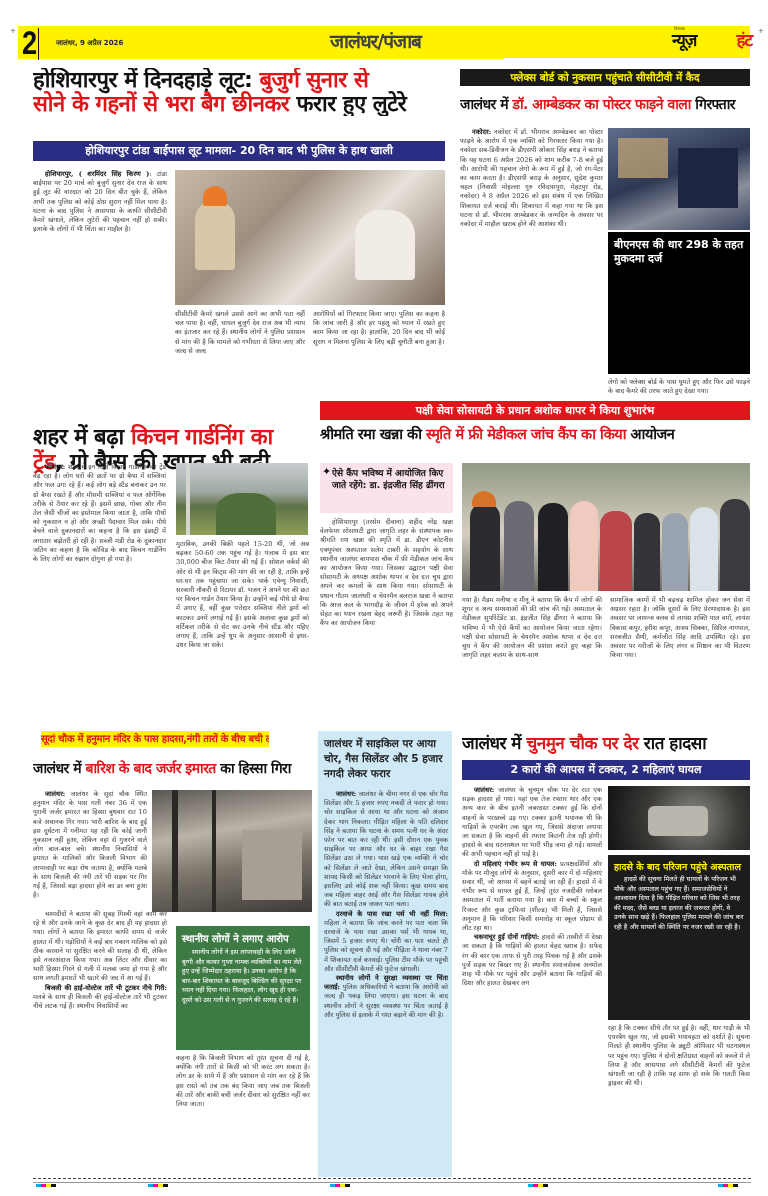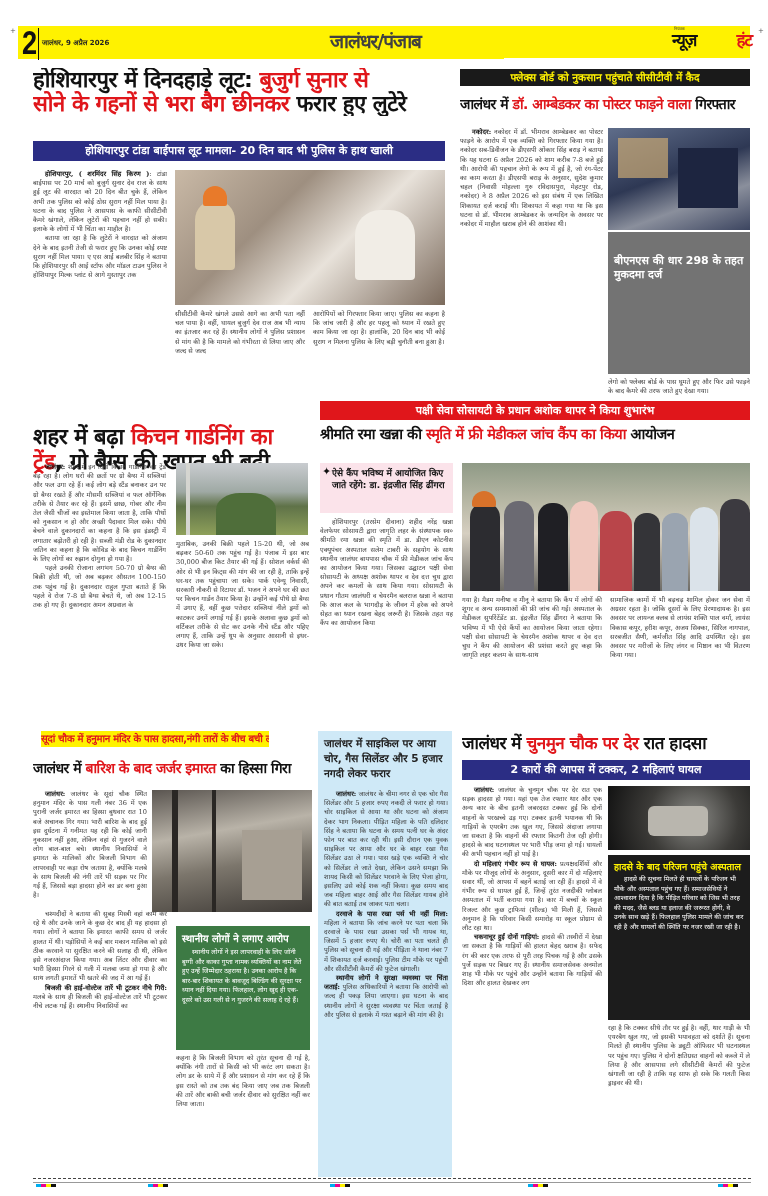--- a/index.html
+++ b/index.html
@@ -42,70 +42,68 @@
 
 <div class="abs" style="left:18px;top:26px;width:486px;height:32px;background:#fff200;"></div>
 
 <div class="abs" style="left:18px;top:26px;width:486px;height:32px;background:#fff200;"></div>
 
 <div class="abs" style="left:18px;top:26px;width:486px;height:32px;background:#fff200;"></div>
 
 <div class="abs" style="left:18px;top:26px;width:732px;height:32px;background:#fff200;"></div>
 <div class="abs" style="left:22px;top:24px;font:bold 34px/36px 'Liberation Sans',sans-serif;color:#111;letter-spacing:-2px;transform:scaleX(0.8);transform-origin:left;">2</div>
 <div class="abs" style="left:38px;top:28px;width:1px;height:32px;background:#111;"></div>
-<div class="abs" style="left:42px;top:38px;font:bold 7px 'DejaVu Sans',sans-serif;color:#222;">जालंधर, 9 अप्रैल 2026</div>
+<div class="abs" style="left:32px;top:38px;font:bold 7px 'DejaVu Sans',sans-serif;color:#222;padding-left:24px;">जालंधर, 9 अप्रैल 2026</div>
 <div class="abs" style="left:330px;top:28px;font:bold 19px 'DejaVu Sans',sans-serif;color:#404040;letter-spacing:-1px;">जालंधर/पंजाब</div>
 <div class="abs" style="left:672px;top:28px;white-space:nowrap;">
   <span style="position:absolute;left:2px;top:-2px;font-size:4px;color:#333;">नियंत्रक</span>
   <span style="font:bold 17px 'DejaVu Sans',sans-serif;color:#111;letter-spacing:-1px;">न्यूज़</span>
   <span style="font:bold 17px 'DejaVu Sans',sans-serif;color:#e0161b;letter-spacing:-1px;padding-left:35px;">हंट</span>
 </div>
 <span class="crop" style="left:758px;top:27px;">+</span>
 
 <div class="abs hl" style="left:33px;top:68px;width:420px;font-size:22px;line-height:24px;">
   <span>होशियारपुर में दिनदहाड़े लूट: </span><span class="red">बुजुर्ग सुनार से</span><br>
   <span class="red">सोने के गहनों से भरा बैग छीनकर</span><span> फरार हुए लुटेरे</span>
 </div>
 <div class="abs strip" style="left:33px;top:141px;width:412px;height:20px;background:#2b2d84;color:#fff;font-size:11px;line-height:20px;">होशियारपुर टांडा बाईपास लूट मामला- 20 दिन बाद भी पुलिस के हाथ खाली</div>
 
 <div class="abs txt" style="left:33px;top:170px;width:134px;height:230px;">
   <p><b>होशियारपुर, ( शरमिंदर सिंह किरण )</b><span>: टांडा बाईपास पर 20 मार्च को बुजुर्ग सुनार देव राज के साथ हुई लूट की वारदात को 20 दिन बीत चुके हैं, लेकिन अभी तक पुलिस को कोई ठोस सुराग नहीं मिल पाया है। घटना के बाद पुलिस ने आसपास के काफी सीसीटीवी कैमरे खंगाले, लेकिन लुटेरों की पहचान नहीं हो सकी। इलाके के लोगों में भी चिंता का माहौल है।</span></p>
-  <p>बताया जा रहा है कि लुटेरों ने वारदात को अंजाम देने के बाद इतनी तेजी से फरार हुए कि उनका कोई स्पष्ट सुराग नहीं मिल पाया। ए एस आई बलबीर सिंह ने बताया कि होशियारपुर सी आई स्टॉफ और मॉडल टाउन पुलिस ने होशियापुर मिल्क प्लांट से आगे मुस्तापुर तक</p>
 </div>
 <div class="abs photo" style="left:175px;top:170px;width:270px;height:135px;background:linear-gradient(135deg,#c9b9a6 0%,#9e8f80 35%,#e8e2da 60%,#7b6a5c 100%);">
   <div style="position:absolute;left:20px;top:30px;width:40px;height:70px;background:#d8c8a8;border-radius:20px 20px 4px 4px;"></div>
   <div style="position:absolute;left:28px;top:16px;width:24px;height:20px;background:#e87a2a;border-radius:12px 12px 2px 2px;"></div>
   <div style="position:absolute;left:180px;top:40px;width:60px;height:70px;background:#f1ede6;border-radius:25px 25px 4px 4px;"></div>
 </div>
 <div class="abs txt" style="left:175px;top:310px;width:130px;height:90px;">सीसीटीवी कैमरे खंगले उससे आगे का अभी पता नहीं चल पाया है। वहीं, घायल बुजुर्ग देव राज अब भी न्याय का इंतजार कर रहे हैं। स्थानीय लोगों ने पुलिस प्रशासन से मांग की है कि मामले को गंभीरता से लिया जाए और जल्द से जल्द</div>
 <div class="abs txt" style="left:313px;top:310px;width:132px;height:90px;">आरोपियों को गिरफ्तार किया जाए। पुलिस का कहना है कि जांच जारी है और हर पहलू को ध्यान में रखते हुए काम किया जा रहा है। हालांकि, 20 दिन बाद भी कोई सुराग न मिलना पुलिस के लिए बड़ी चुनौती बना हुआ है।</div>
 
 <div class="abs strip" style="left:460px;top:69px;width:290px;height:17px;background:#1a1a1a;color:#fff200;font-size:10.5px;line-height:17px;">फ्लेक्स बोर्ड को नुकसान पहुंचाते सीसीटीवी में कैद</div>
 <div class="abs hl" style="left:460px;top:95px;width:300px;font-size:14px;line-height:18px;">
   <span>जालंधर में </span><span class="red">डॉ. आम्बेडकर का पोस्टर फाड़ने वाला</span><span> गिरफ्तार</span>
 </div>
 <div class="abs txt" style="left:460px;top:128px;width:143px;height:278px;">
   <p><b>नकोदर:</b> <span>नकोदर में डॉ. भीमराव आम्बेडकर का पोस्टर फाड़ने के आरोप में एक व्यक्ति को गिरफ्तार किया गया है। नकोदर सब-डिवीजन के डीएसपी ओंकार सिंह बराड़ ने बताया कि यह घटना 6 अप्रैल 2026 को शाम करीब 7-8 बजे हुई थी। आरोपी की पहचान लेगो के रूप में हुई है, जो रंग-पेंटर का काम करता है। डीएसपी बराड़ के अनुसार, सुदेश कुमार चहल (निवासी मोहल्ला गुरु रविदासपुरा, मेहटपुर रोड, नकोदर) ने 8 अप्रैल 2026 को इस संबंध में एक लिखित शिकायत दर्ज कराई थी। शिकायत में कहा गया था कि इस घटना से डॉ. भीमराव आम्बेडकर के जन्मदिन के अवसर पर नकोदर में माहौल खराब होने की आशंका थी।</span></p>
 </div>
 <div class="abs photo" style="left:608px;top:128px;width:142px;height:102px;background:linear-gradient(160deg,#5f6d8a 0%,#2e3854 45%,#8a8f9c 70%,#3c4560 100%);">
   <div style="position:absolute;left:10px;top:10px;width:50px;height:40px;background:#c9a873;opacity:.7;"></div>
   <div style="position:absolute;left:70px;top:20px;width:60px;height:60px;background:#1d2540;"></div>
 </div>
-<div class="abs" style="left:608px;top:232px;width:142px;height:142px;background:#737373;padding:22px 6px;">
+<div class="abs" style="left:608px;top:232px;width:142px;height:142px;background:#000000;padding:6px 6px;">
   <div style="font:bold 11px/14px 'DejaVu Sans',sans-serif;color:#fff;">बीएनएस की धार 298 के तहत मुकदमा दर्ज</div>
 </div>
 <div class="abs txt" style="left:608px;top:378px;width:142px;height:30px;">लेगो को फ्लेक्स बोर्ड के पास घूमते हुए और फिर उसे फाड़ने के बाद कैमरे की तरफ जाते हुए देखा गया।</div>
 
 <div class="abs hl" style="left:33px;top:404px;width:310px;font-size:22px;line-height:25px;margin-top:20px;">
   <span>शहर में बढ़ा </span><span class="red">किचन गार्डनिंग का</span><br>
   <span class="red">ट्रेंड</span><span>, ग्रो बैग्स की खपत भी बढ़ी</span>
 </div>
 <div class="abs txt" style="left:33px;top:463px;width:133px;height:262px;">
   <p><b>जालंधर:</b><span> शहर में इन दिनों किचन गार्डनिंग का ट्रेंड बढ़ रहा है। लोग घरों की छतों पर ग्रो बैग्स में सब्जियां और फल उगा रहे हैं। कई लोग बड़े स्टैंड बनाकर उन पर ग्रो बैग्स रखते हैं और मौसमी सब्जियां व फल ऑर्गेनिक तरीके से तैयार कर रहे हैं। इसमें छाछ, गोबर और नीम तेल जैसी चीजों का इस्तेमाल किया जाता है, ताकि पौधों को नुकसान न हो और अच्छी पैदावार मिल सके। पौधे बेचने वाले दुकानदारों का कहना है कि इस इंडस्ट्री में लगातार बढ़ोतरी हो रही है। सब्जी मंडी रोड के दुकानदार जतिन का कहना है कि कोविड के बाद किचन गार्डनिंग के लिए लोगों का रुझान दोगुना हो गया है।</span></p>
-  <p>पहले उनकी रोजाना लगभग 50-70 ग्रो बैग्स की बिक्री होती थी, जो अब बढ़कर औसतन 100-150 तक पहुंच गई है। दुकानदार राहुल गुप्ता बताते हैं कि पहले वे रोज 7-8 ग्रो बैग्स बेचते थे, जो अब 12-15 तक हो गए हैं। दुकानदार अमन अग्रवाल के</p>
 </div>
 <div class="abs photo" style="left:176px;top:463px;width:132px;height:72px;background:linear-gradient(180deg,#c9ccd0 0%,#9fa9a4 40%,#5f7248 60%,#8ea05a 100%);">
   <div style="position:absolute;left:10px;top:0;width:4px;height:72px;background:#d5d5d0;"></div>
   <div style="position:absolute;left:40px;top:30px;width:60px;height:42px;background:#4f6e3a;border-radius:40% 40% 0 0;"></div>
 </div>
 <div class="abs txt" style="left:176px;top:540px;width:133px;height:185px;">मुताबिक, उनकी बिक्री पहले 15-20 थी, जो अब बढ़कर 50-60 तक पहुंच गई है। पंजाब में इस बार 30,000 बीज किट तैयार की गई हैं। सोशल वर्कर्स की ओर से भी इन किट्स की मांग की जा रही है, ताकि इन्हें घर-घर तक पहुंचाया जा सके। पार्क एवेन्यू निवासी, सरकारी नौकरी से रिटायर डॉ. भजन ने अपने घर की छत पर किचन गार्डन तैयार किया है। उन्होंने कई पौधे ग्रो बैग्स में उगाए हैं, वहीं कुछ पत्तेदार सब्जियां नीले ड्रमों को काटकर उनमें लगाई गई हैं। इसके अलावा कुछ ड्रमों को वर्टिकल तरीके से सेट कर उनके नीचे स्टैंड और पहिए लगाए हैं, ताकि उन्हें धूप के अनुसार आसानी से इधर-उधर किया जा सके।</div>
 
 <div class="abs strip" style="left:320px;top:401px;width:430px;height:19px;background:#e0161b;color:#fff;font-size:11px;line-height:19px;">पक्षी सेवा सोसायटी के प्रधान अशोक थापर ने किया शुभारंभ</div>
 <div class="abs hl" style="left:320px;top:424px;width:432px;font-size:14.5px;line-height:20px;">
   <span>श्रीमति रमा खन्ना की </span><span class="red">स्मृति में फ्री मेडीकल जांच कैंप का किया</span><span> आयोजन</span>

